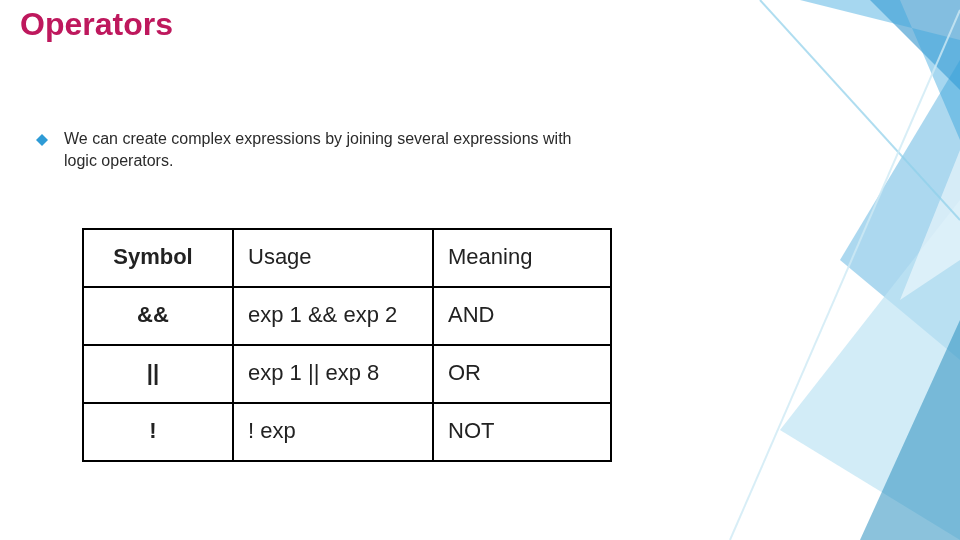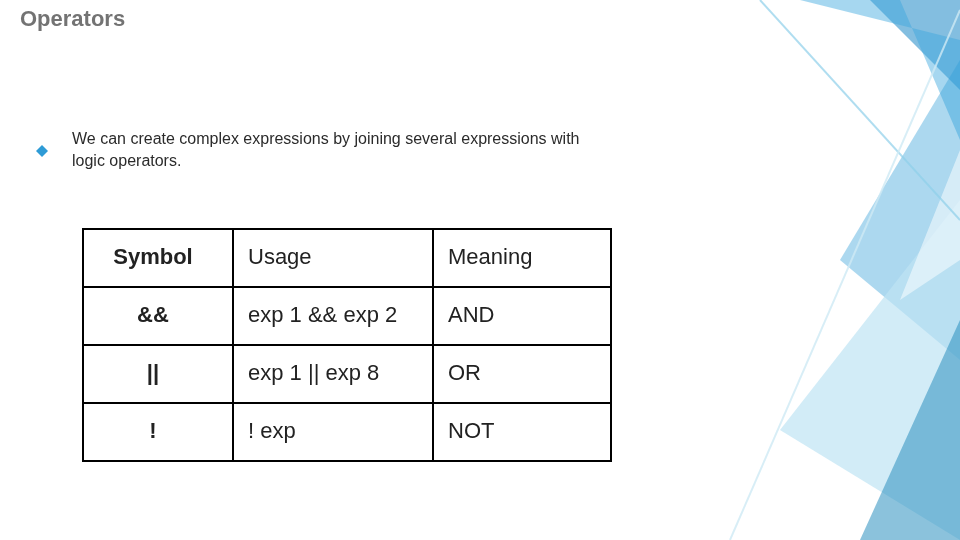--- a/index.html
+++ b/index.html
@@ -22,33 +22,33 @@
   
   .deco {
     position: absolute;
     pointer-events: none;
   }
   .deco svg { display:block; }
   .title {
     position: absolute;
     top: 6px;
     left: 20px;
-    font-size: 22px;
+    font-size: 32px;
     font-weight: 600;
-    color: #737373;
+    color: #be185d;
     font-family: "Comic Sans MS", "Trebuchet MS", sans-serif;
   }
   .bullet-row {
     position: absolute;
     top: 128px;
     left: 36px;
     width: 560px;
     display: flex;
-    align-items: center;
-    gap: 24px;
+    align-items: flex-start;
+    gap: 16px;
   }
   .bullet-icon {
     flex: 0 0 auto;
     margin-top: 4px;
   }
   .bullet-text {
     font-size: 16px;
     line-height: 1.35;
     color: #2b2b2b;
     font-family: "Trebuchet MS", sans-serif;

